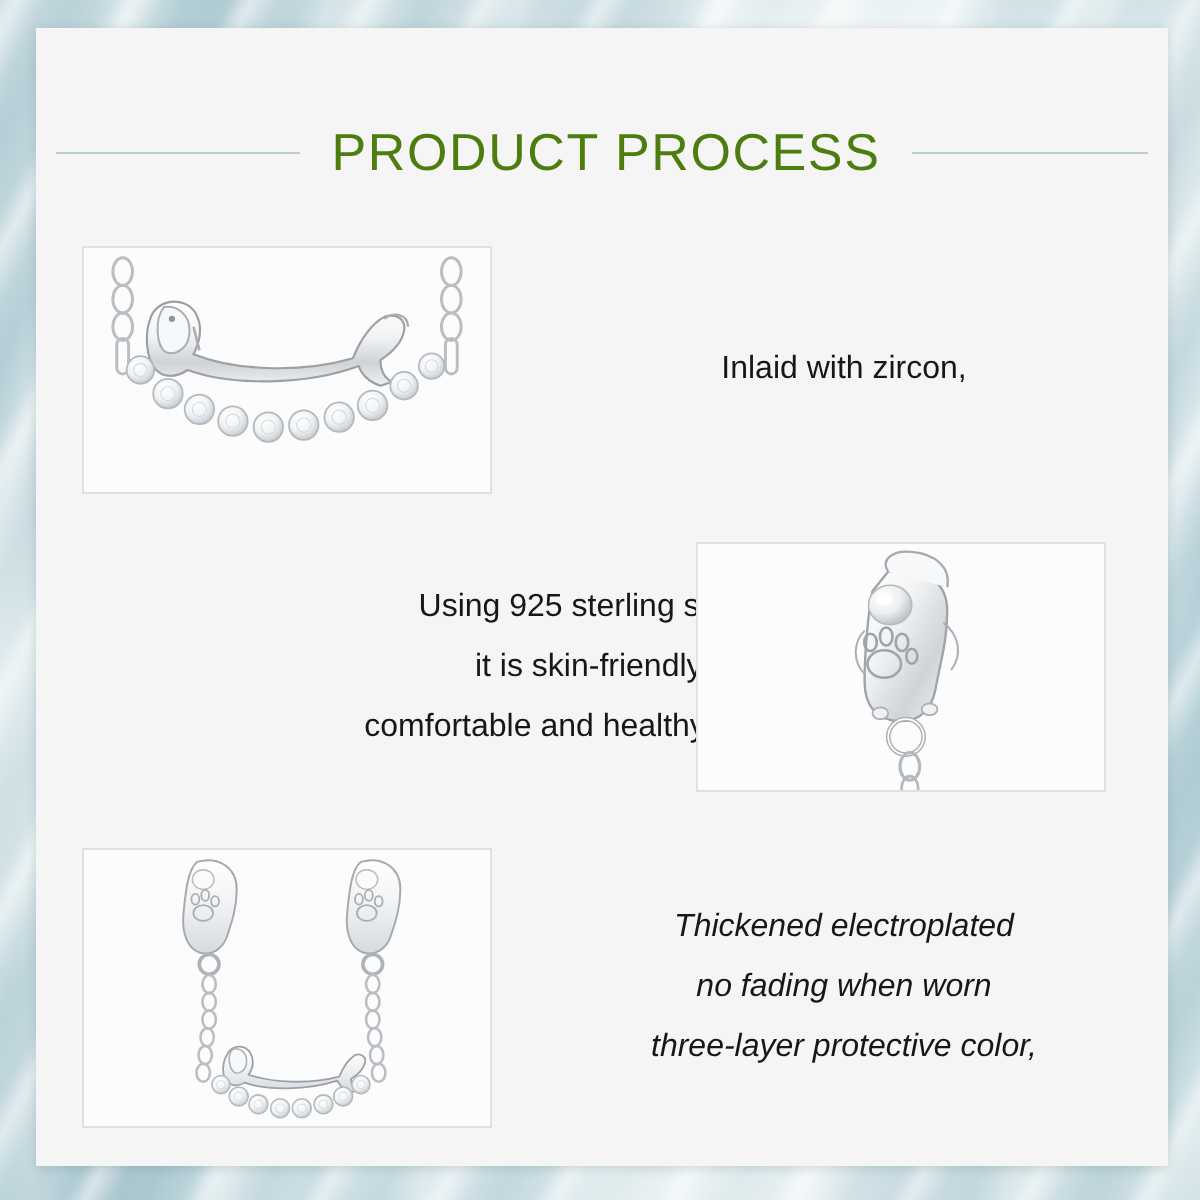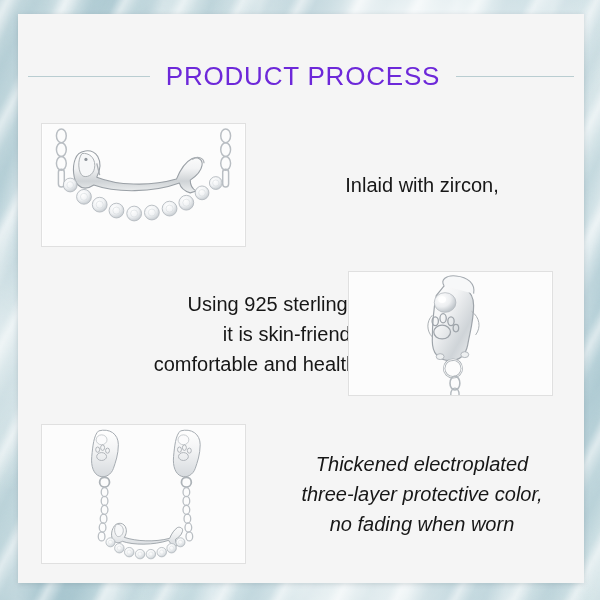--- a/index.html
+++ b/index.html
@@ -92,21 +92,21 @@
     height: 1px;
     background: #b9cdd1;
     flex: 0 0 auto;
   }
   .title-rule.left  { width: 122px; margin-right: 16px; }
   .title-rule.right { width: 118px; margin-left: 16px; }
   .title-text {
     font-size: 26px;
     font-weight: 400;
     letter-spacing: 0.8px;
-    color: #6d28d9;
+    color: #4d7c0f;
     white-space: nowrap;
     line-height: 1;
     text-align: center;
   }
 
   
   .row {
     position: absolute;
     left: 0;
     width: 566px;
@@ -129,21 +129,21 @@
   .fig-2 { width: 205px; height: 125px; margin-left: 317px; }
   .fig-3 { width: 205px; height: 140px; margin-left: 23px; }
 
   .figure svg { display: block; width: 100%; height: 100%; }
 
   
   .caption {
     flex: 1 1 auto;
     text-align: center;
     color: #171717;
-    font-size: 20px;
+    font-size: 16px;
     line-height: 30px;
     padding: 0 6px;
   }
   .caption .cline { display: block; white-space: nowrap; }
 
   .cap-right { margin-left: 18px; margin-right: 4px; }
   .cap-left  { margin-left: 2px; margin-right: 12px; }
 </style>
 </head>
 <body>
@@ -392,20 +392,20 @@
             <circle cx="110" cy="131" r="2.2"></circle>
             <circle cx="121" cy="129" r="2.2"></circle>
             <circle cx="131" cy="125" r="2.2"></circle>
             <circle cx="140" cy="119" r="2.1"></circle>
           </g>
         </svg>
       </div>
 
       <div class="caption cap-right">
         <span class="cline">Thickened electroplated</span>
+        <span class="cline">no fading when worn</span>
         <span class="cline">three-layer protective color,</span>
-        <span class="cline">no fading when worn</span>
       </div>
 
     </div>
 
   </div>
 </div>
 
 </body></html>

